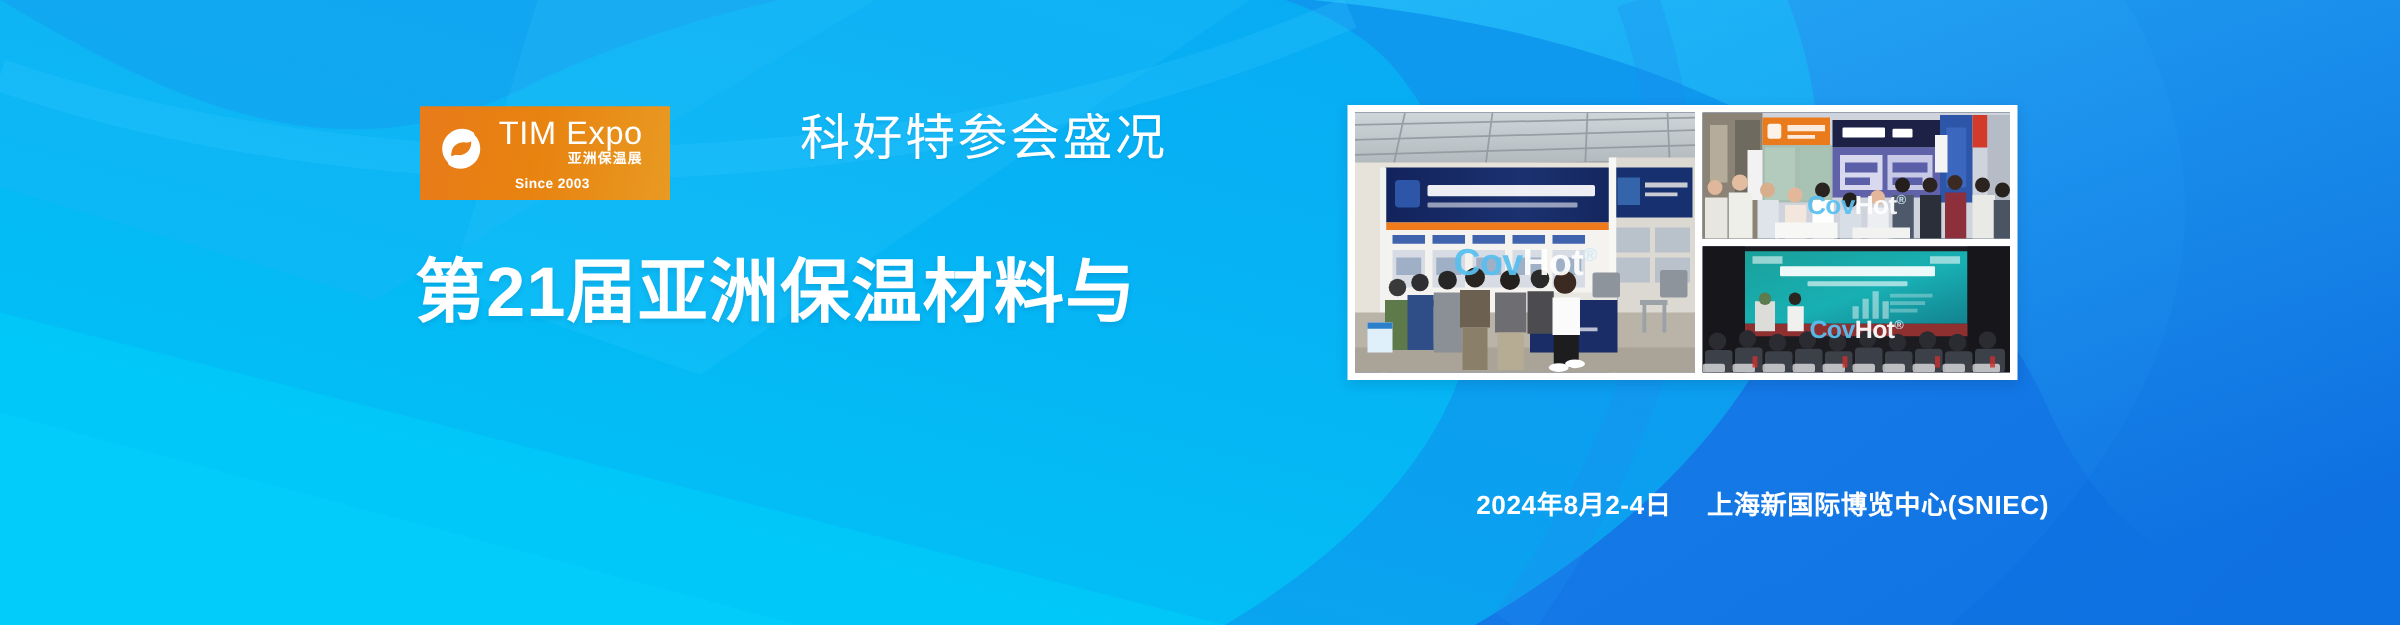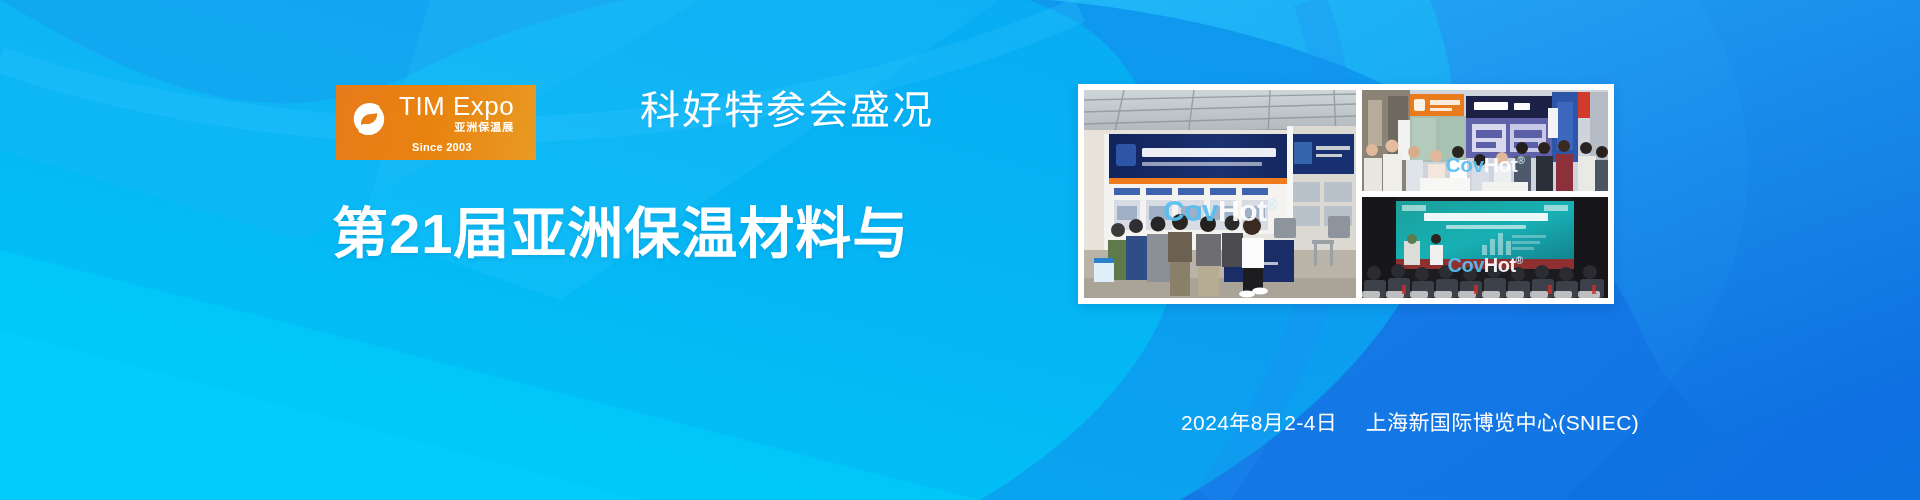--- a/index.html
+++ b/index.html
@@ -113,24 +113,24 @@
     line-height: 1.34;
     white-space: nowrap;
     text-shadow: 0 2px 4px rgba(0,45,100,0.12);
   }
   .title .line { display: block; }
 
   
   .dateline {
     position: absolute;
     left: 1181px;
-    top: 406px;
+    top: 387px;
     color: #ffffff;
     font-size: 21px;
-    font-weight: 400;
+    font-weight: 700;
     letter-spacing: 0.4px;
     white-space: nowrap;
   }
   .dateline .gap { display: inline-block; width: 16px; }
 
   
   .collage {
     position: absolute;
     left: 1078px;
     top: 84px;

